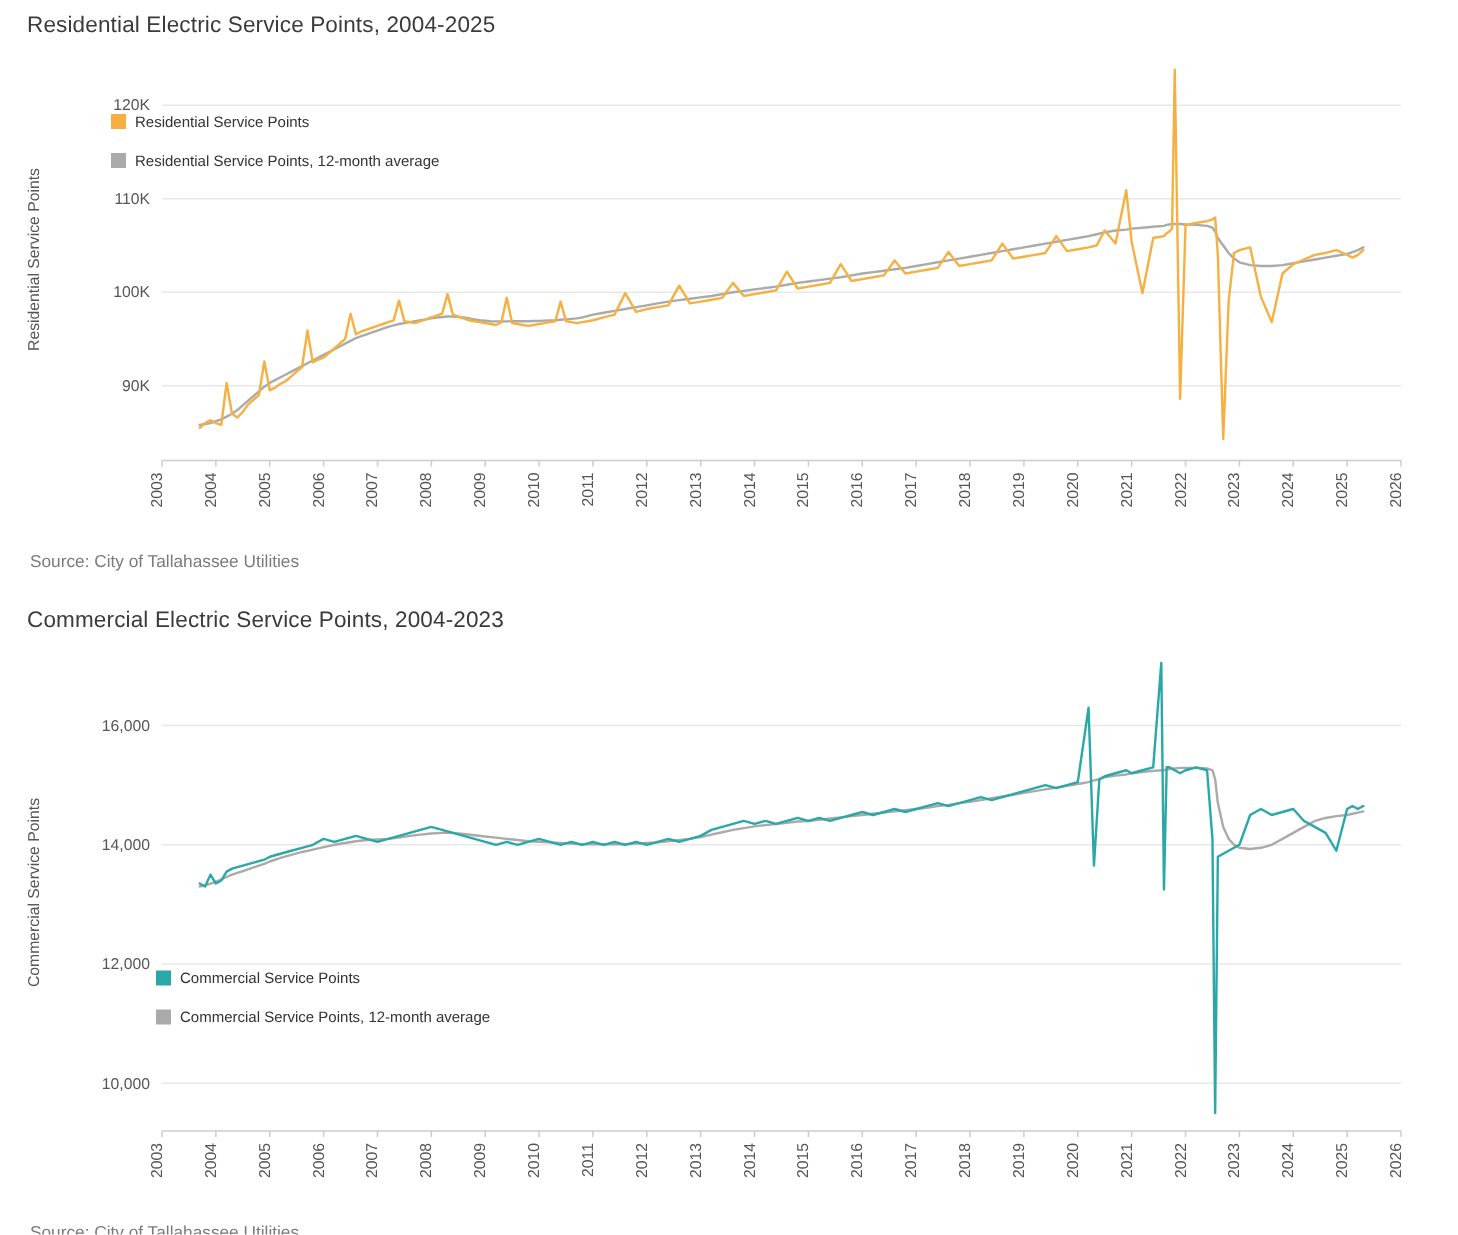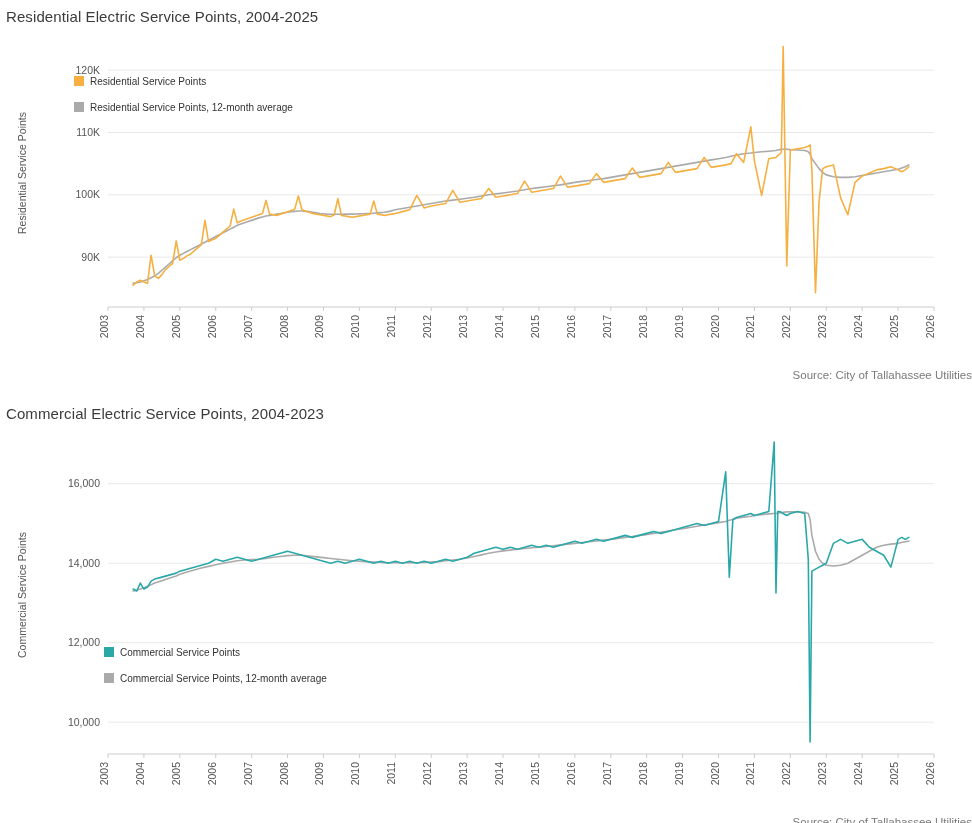--- a/index.html
+++ b/index.html
@@ -17,26 +17,26 @@
   .chart-block {
     position: relative;
     width: 972px;
   }
   .chart-title {
     font-size: 15px;
     color: #3b3b3b;
     padding: 8px 12px 0 6px;
     font-weight: normal;
     letter-spacing: 0.1px;
+    margin-left: 12px;
   }
   .chart-source {
     font-size: 11.5px;
     color: #7a7a7a;
-    padding: 4px 0 0 2px;
-    text-align: right;
+    padding: 4px 0 0 20px;
   }
   .plot-wrap {
     position: relative;
     width: 972px;
   }
   .plot-wrap svg {
     display: block;
   }
   .tick-text {
     font-size: 10.5px;

